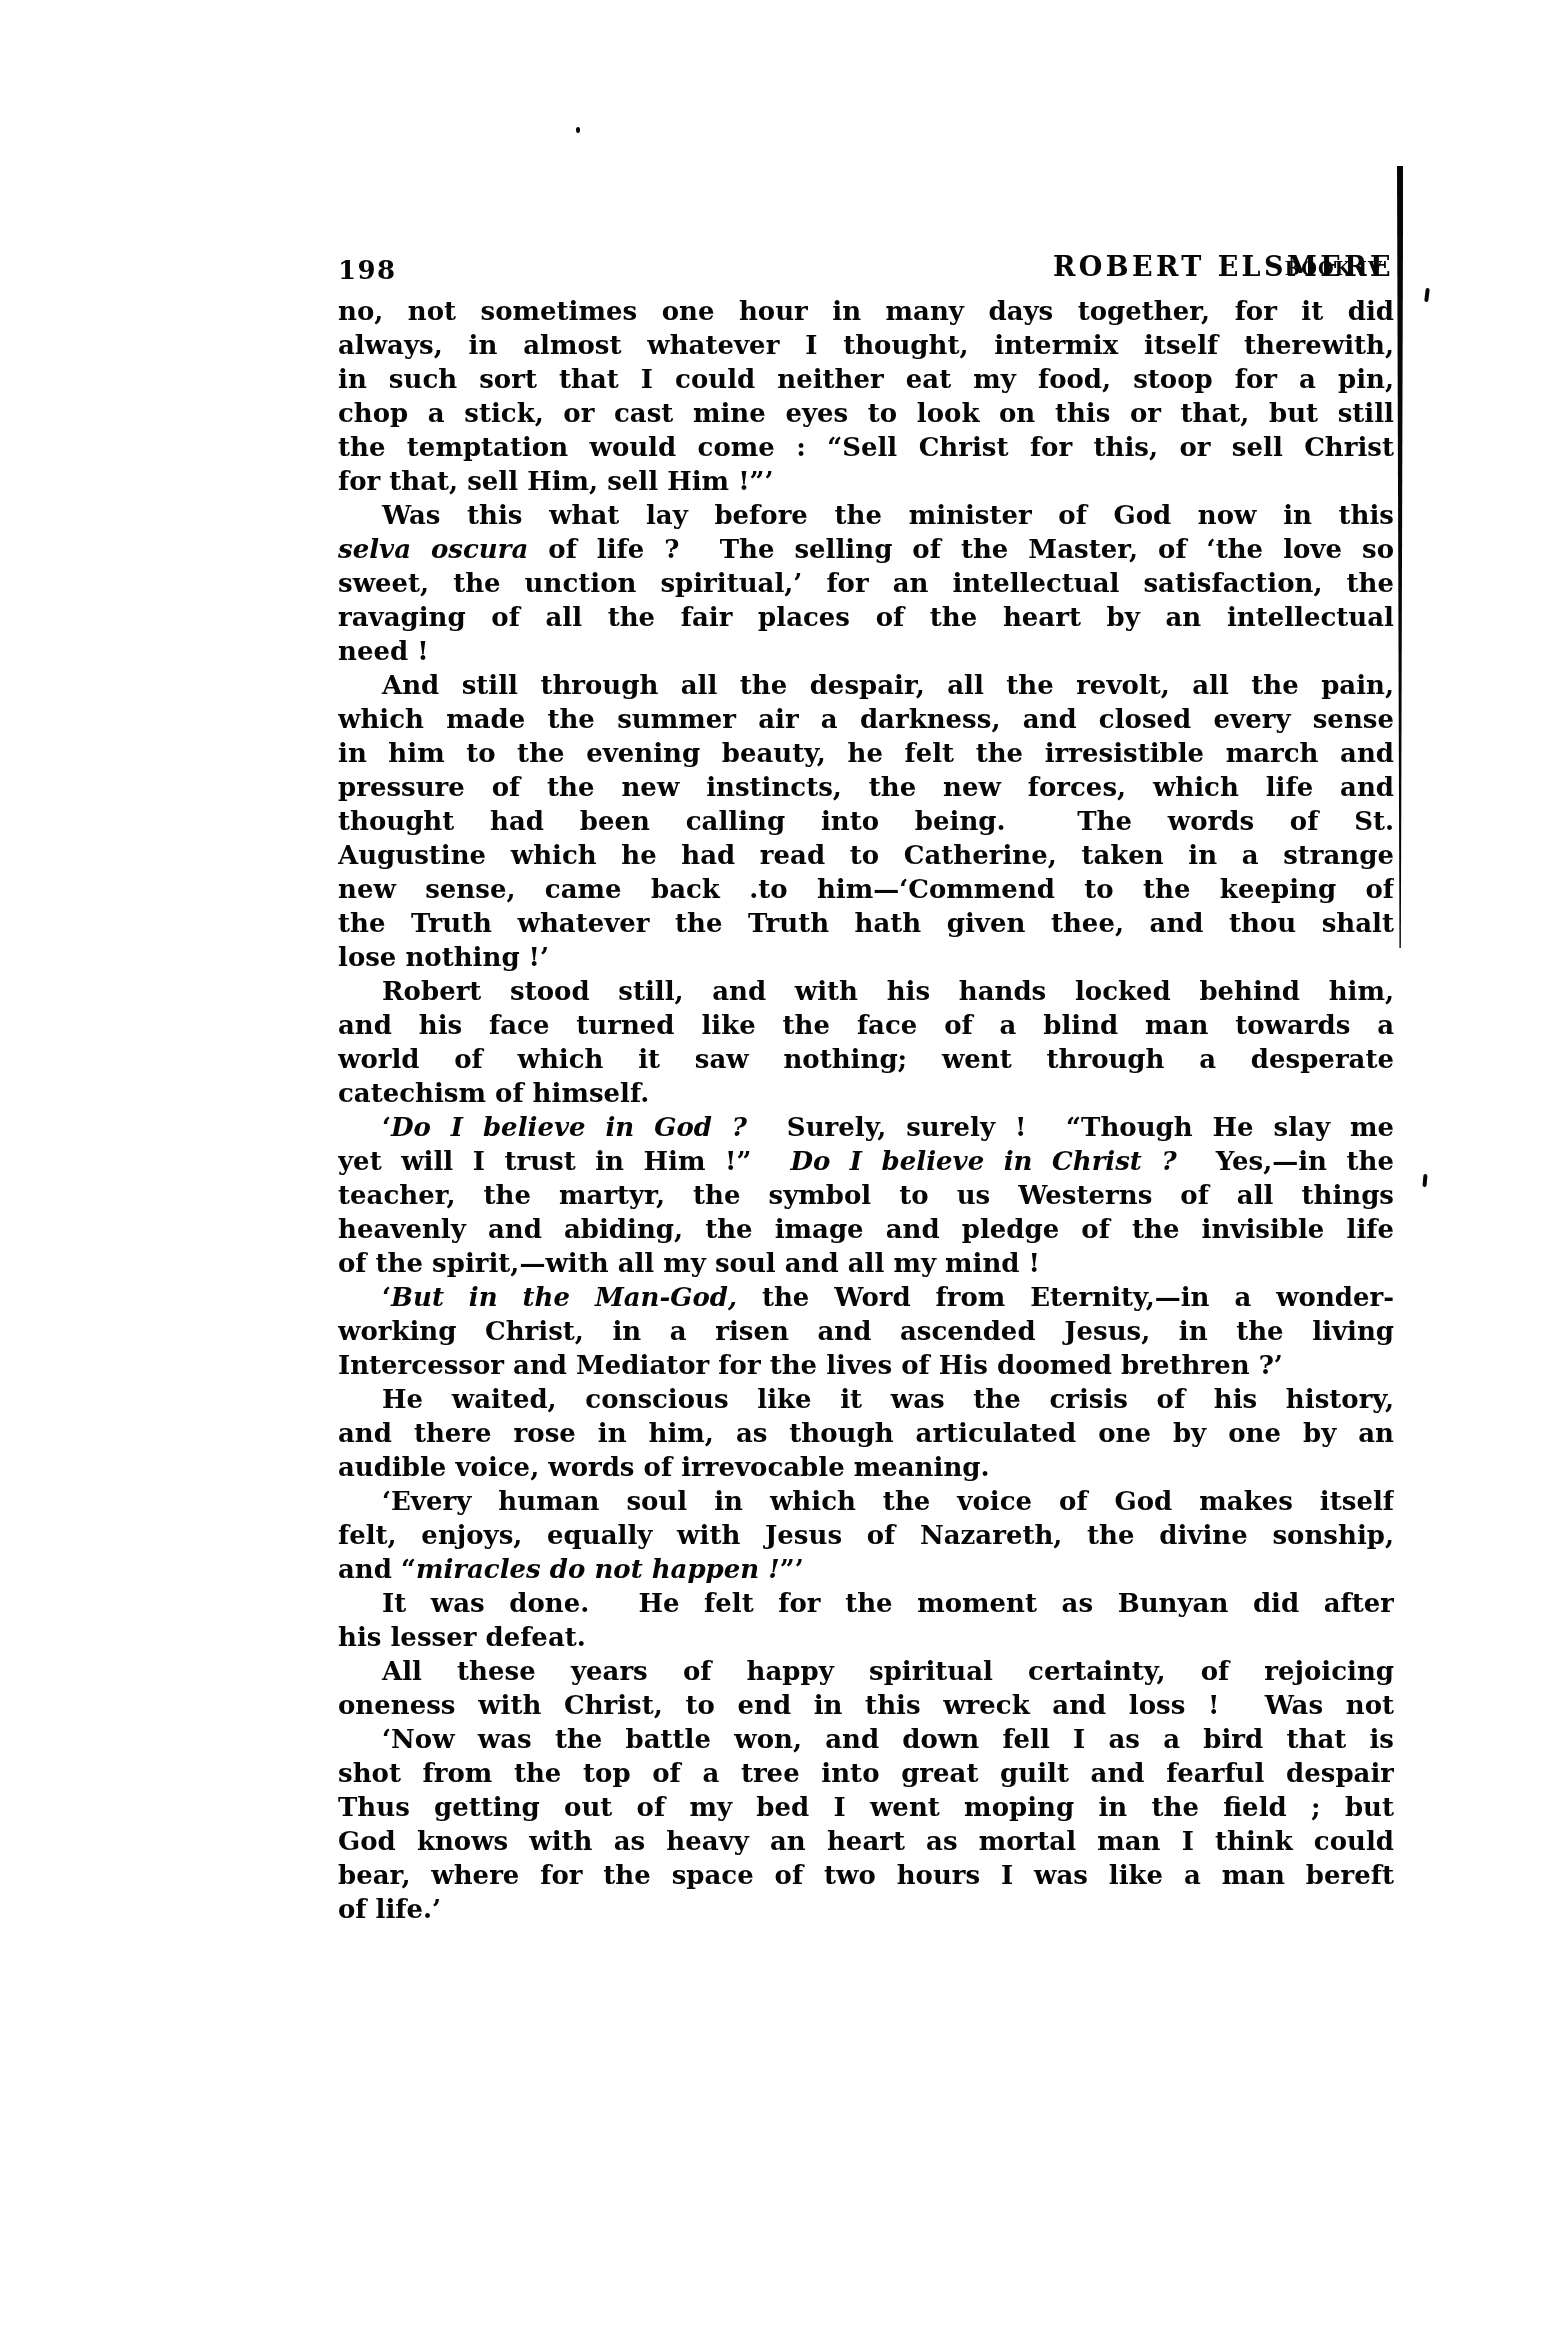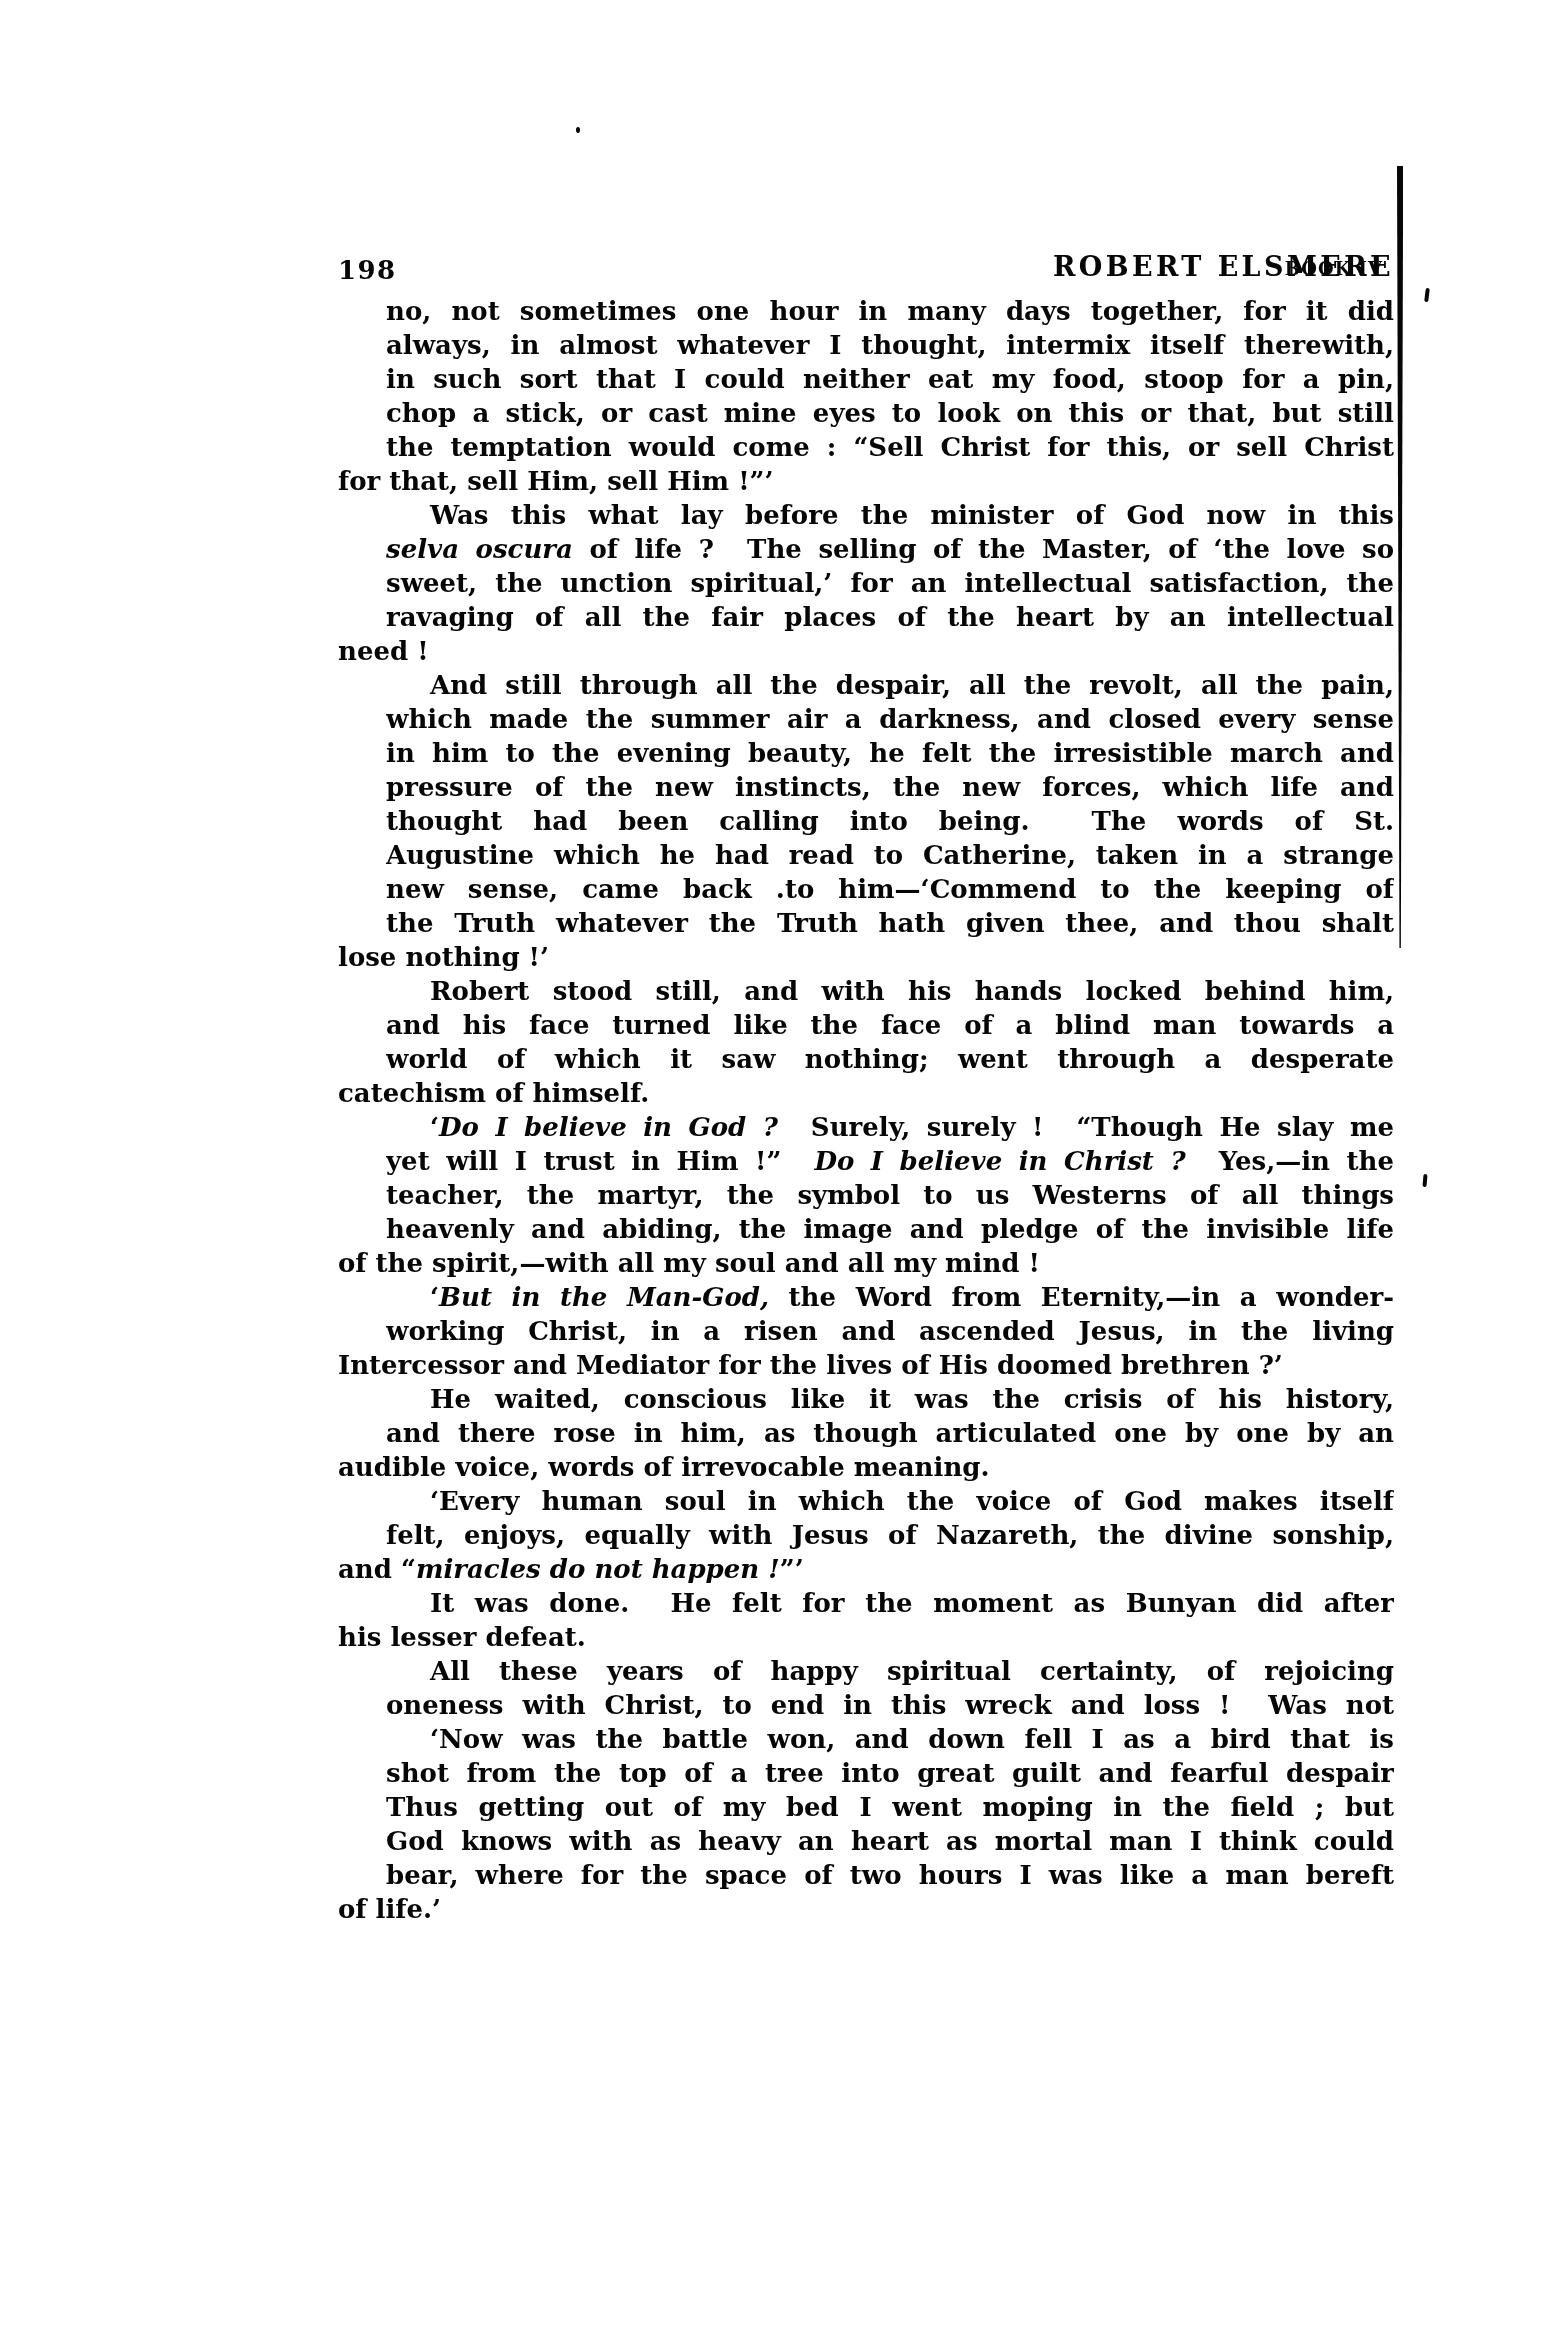--- a/index.html
+++ b/index.html
@@ -17,21 +17,21 @@
   .page-number{position:absolute;left:0;top:3.8px;font-size:26px;letter-spacing:1.4px;}
   .running-title{position:absolute;left:0;right:0;top:0;text-align:right;font-size:27px;letter-spacing:3.4px;}
   .book-label{position:absolute;right:11px;top:6.7px;font-size:18px;letter-spacing:1px;}
   .text-block{
     position:absolute;left:338px;top:294px;width:1056px;
     font-size:26px;line-height:34px;
     text-rendering:optimizeLegibility;
   }
   .para{margin:0;}
   .line{height:34px;overflow:hidden;text-align:justify;}
-  .line.j{text-align-last:justify;margin-left:48px;}
+  .line.j{text-align-last:justify;}
   .line.indent{text-indent:44px;}
   .line i{font-style:italic;}
   
   .vrule{
     position:absolute;left:1397px;top:166px;width:6.2px;height:782px;
     background:#060606;
     clip-path:polygon(0% 0%,100% 0%,62% 100%,40% 100%);
   }
   .stray-mark{position:absolute;background:#060606;border-radius:2.4px;}
   .mark-1{left:1425px;top:288px;width:4.3px;height:14px;transform:rotate(7deg);}

